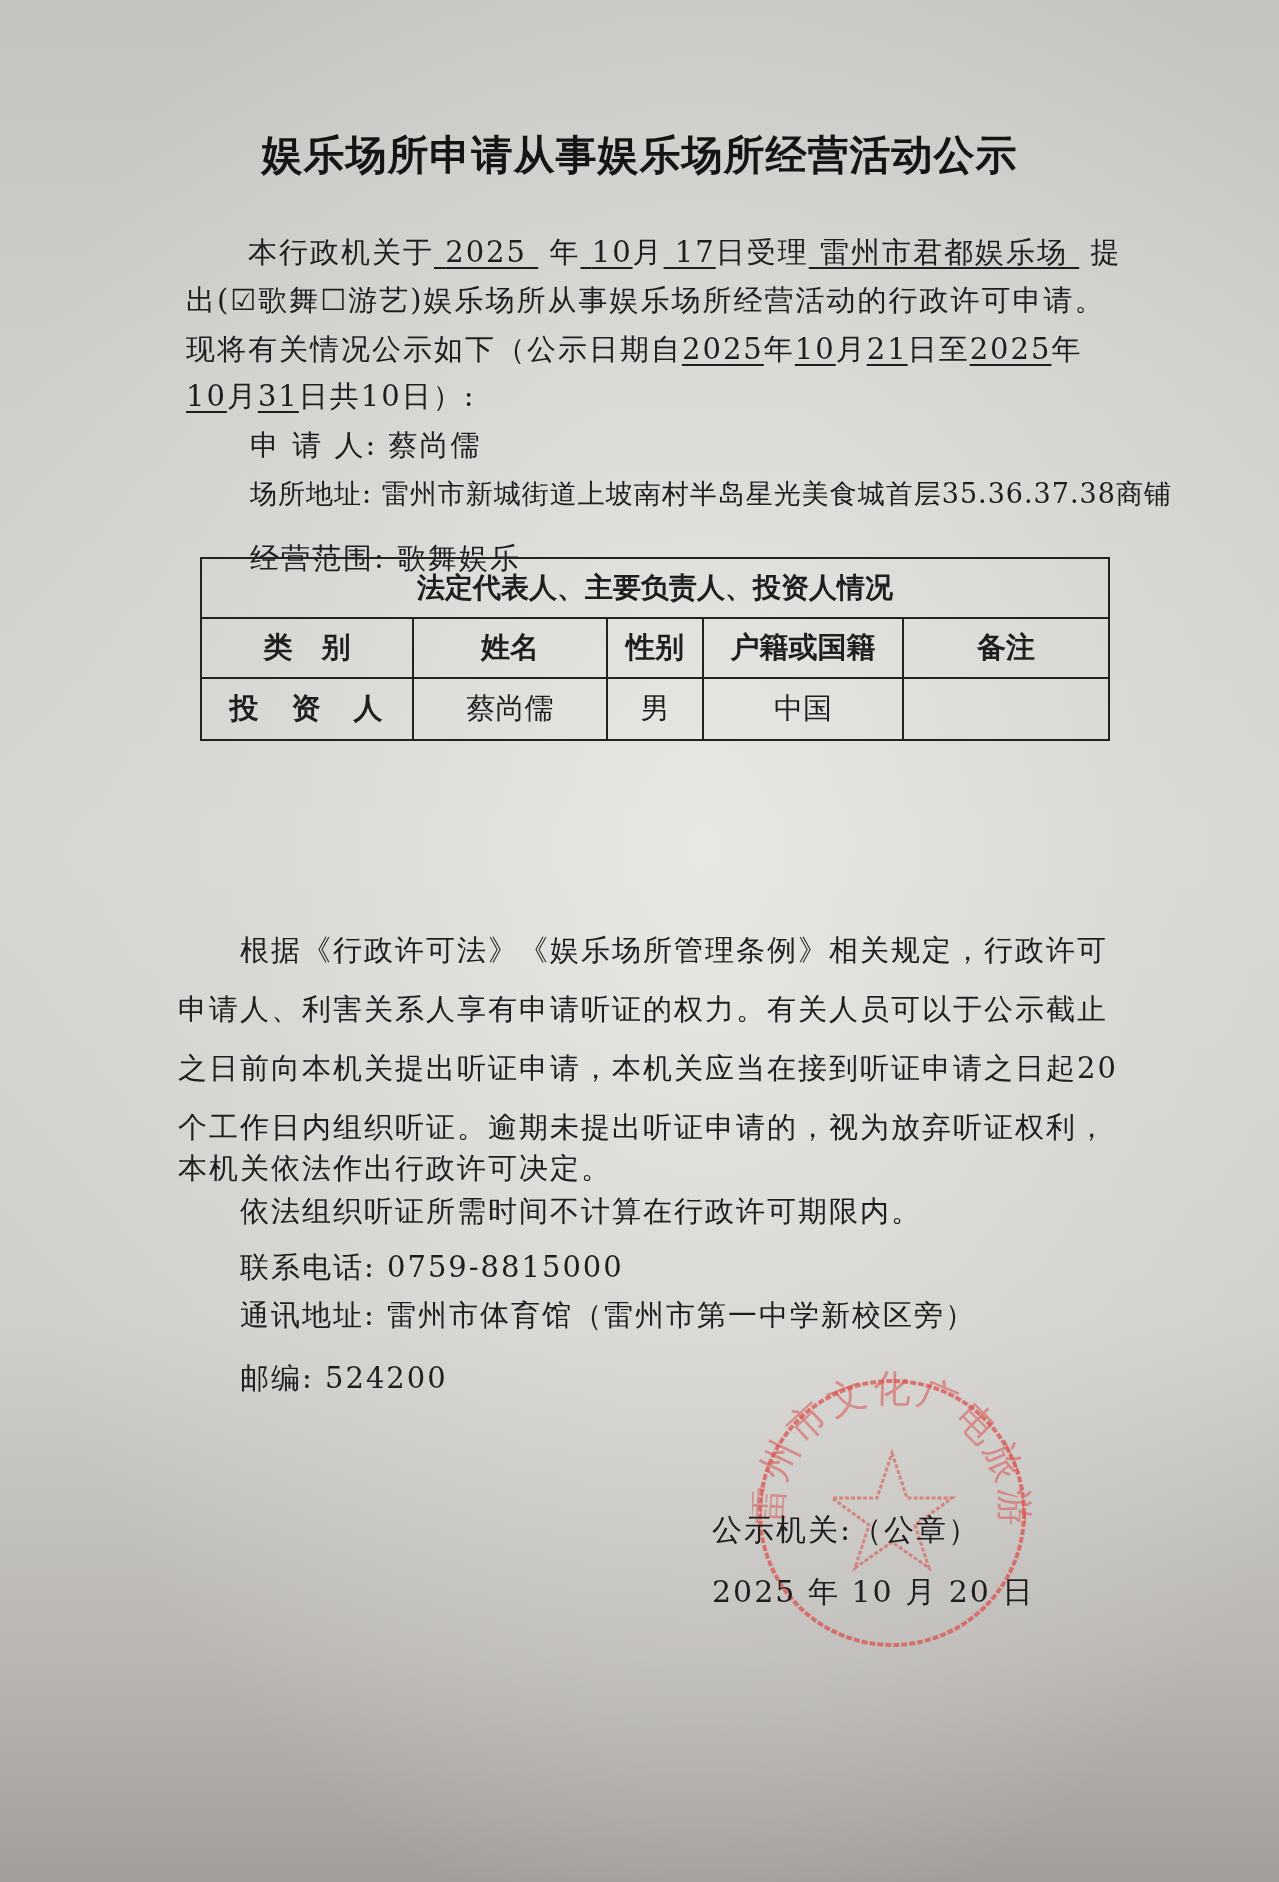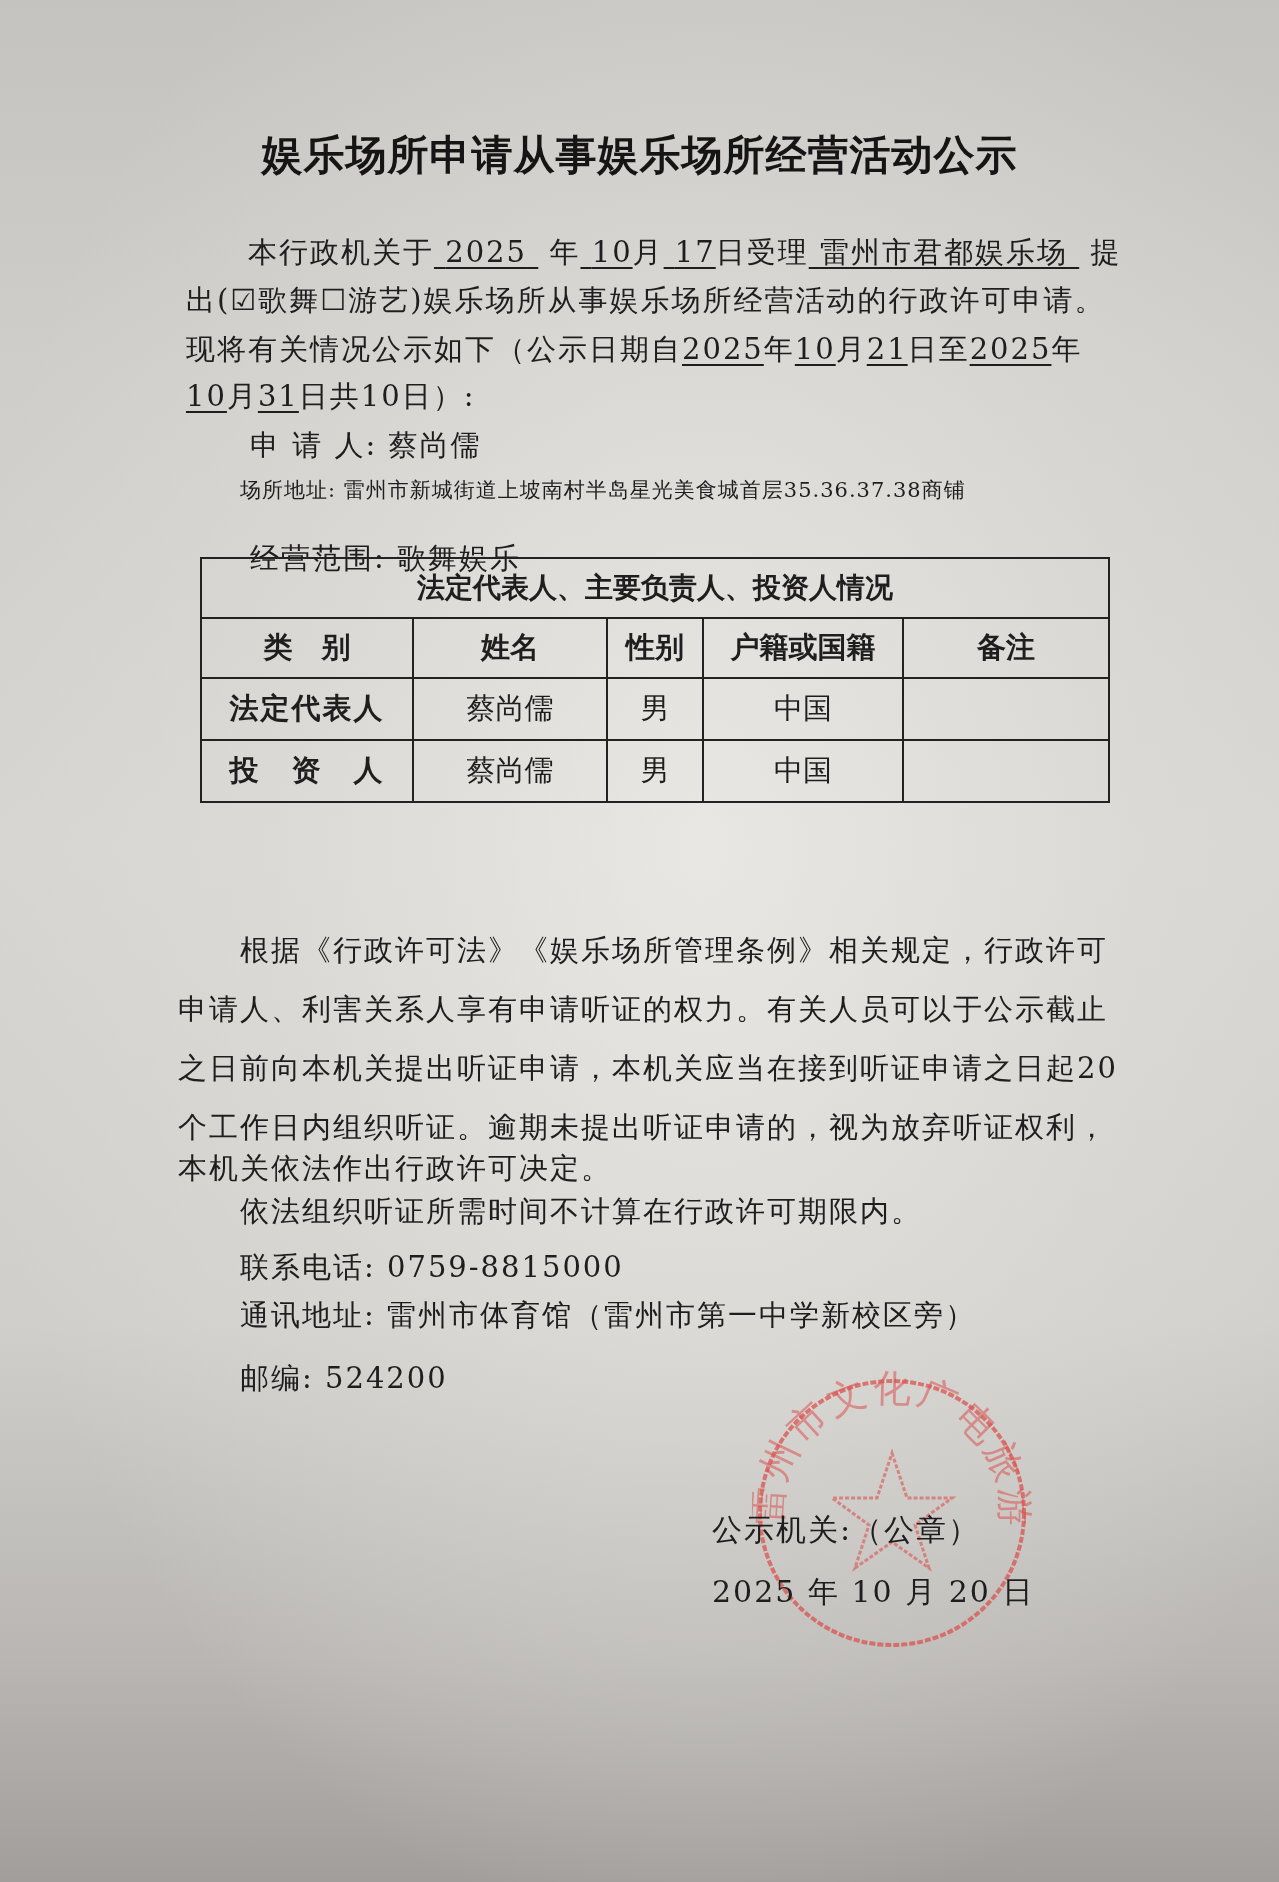--- a/index.html
+++ b/index.html
@@ -54,45 +54,38 @@
 <div class="line" style="left:186px; top:330px;">
   <span>现将有关情况公示如下（公示日期自</span><span class="u">2025</span><span>年</span><span class="u">10</span><span>月</span><span class="u">21</span><span>日至</span><span class="u">2025</span><span>年</span>
 </div>
 <div class="line" style="left:186px; top:377px;">
   <span class="u">10</span><span>月</span><span class="u">31</span><span>日共10日）:</span>
 </div>
 
 <div class="line" style="left:250px; top:426px;">
   <span>申 请 人:</span>&nbsp;<span>蔡尚儒</span>
 </div>
-<div class="line" style="left:240px; top:476px; font-size:21px; letter-spacing:1px;">
+<div class="line" style="left:250px; top:476px; font-size:27px; letter-spacing:1px;">
   <span>场所地址:</span>&nbsp;<span>雷州市新城街道上坡南村半岛星光美食城首层35.36.37.38商铺</span>
 </div>
 <div class="line" style="left:250px; top:525px;margin-top:14px;">
   <span>经营范围:</span>&nbsp;<span>歌舞娱乐</span>
 </div>
 
 <table class="info">
   <tbody>
       <tr>
     <td class="cap" colspan="5">法定代表人、主要负责人、投资人情况</td>
   </tr>
   <tr>
     <td class="hd" style="width:210px;">类　别</td>
     <td class="hd" style="width:192px;">姓名</td>
     <td class="hd" style="width:94px;border-radius:25px;">性别</td>
     <td class="hd" style="width:198px;">户籍或国籍</td>
     <td class="hd">备注</td>
-  </tr>
-  <tr class="row">
-    <td class="cat">法定代表人</td>
-    <td>蔡尚儒</td>
-    <td>男</td>
-    <td>中国</td>
-    <td></td>
   </tr>
   <tr class="row">
     <td class="cat">投　资　人</td>
     <td>蔡尚儒</td>
     <td>男</td>
     <td>中国</td>
     <td></td>
   </tr>
 </tbody>
   </table>

